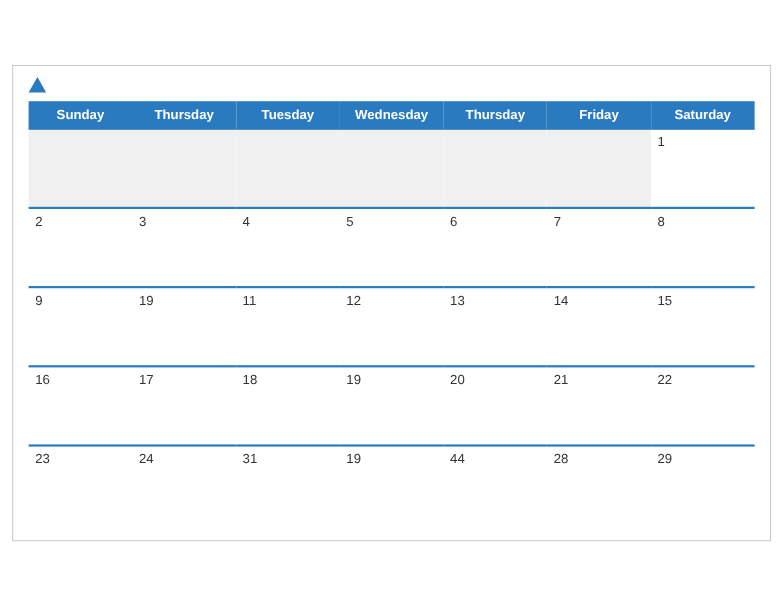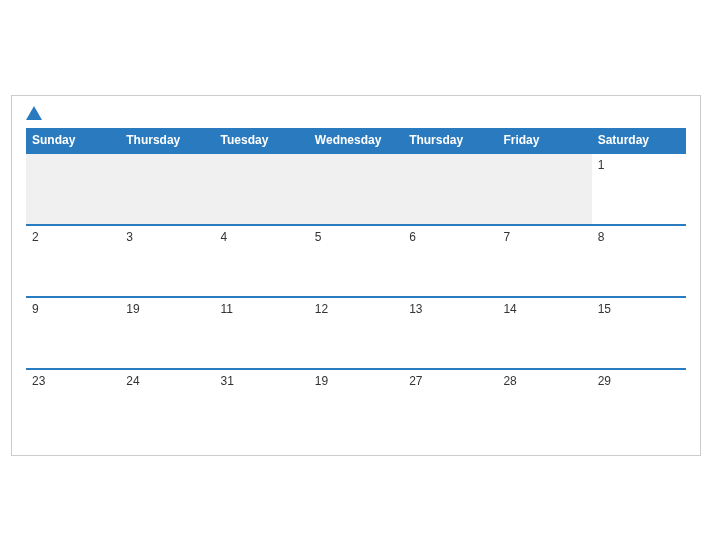--- a/index.html
+++ b/index.html
@@ -65,21 +65,21 @@
     .calendar-grid {
       width: 100%;
       border-collapse: collapse;
     }
     .calendar-grid thead tr th {
       background: #2a7abf;
       color: #fff;
       font-size: 12px;
       font-weight: bold;
       padding: 5px 6px;
-      text-align: left;
+      text-align: center;
       border: none;
     }
     .calendar-grid tbody tr {
       border-top: 2px solid #2a7abf;
     }
     .calendar-grid tbody tr td {
       width: calc(100% / 7);
       height: 72px;
       vertical-align: top;
       padding: 4px 6px;
@@ -148,23 +148,32 @@
         <tr>
           <td><span class="day-num">9</span></td>
           <td><span class="day-num">19</span></td>
           <td><span class="day-num">11</span></td>
           <td><span class="day-num">12</span></td>
           <td><span class="day-num">13</span></td>
           <td><span class="day-num">14</span></td>
           <td><span class="day-num">15</span></td>
         </tr>
         <tr>
+          <td><span class="day-num">16</span></td>
+          <td><span class="day-num">17</span></td>
+          <td><span class="day-num">18</span></td>
+          <td><span class="day-num">19</span></td>
+          <td><span class="day-num">20</span></td>
+          <td><span class="day-num">21</span></td>
+          <td><span class="day-num">22</span></td>
+        </tr>
+        <tr>
           <td><span class="day-num">23</span></td>
           <td><span class="day-num">24</span></td>
           <td><span class="day-num">31</span></td>
           <td><span class="day-num">19</span></td>
-          <td><span class="day-num">27</span></td>
+          <td><span class="day-num">44</span></td>
           <td><span class="day-num">28</span></td>
           <td><span class="day-num">29</span></td>
         </tr>
       </tbody>
   </table>
 </div>
 
 </body></html>

